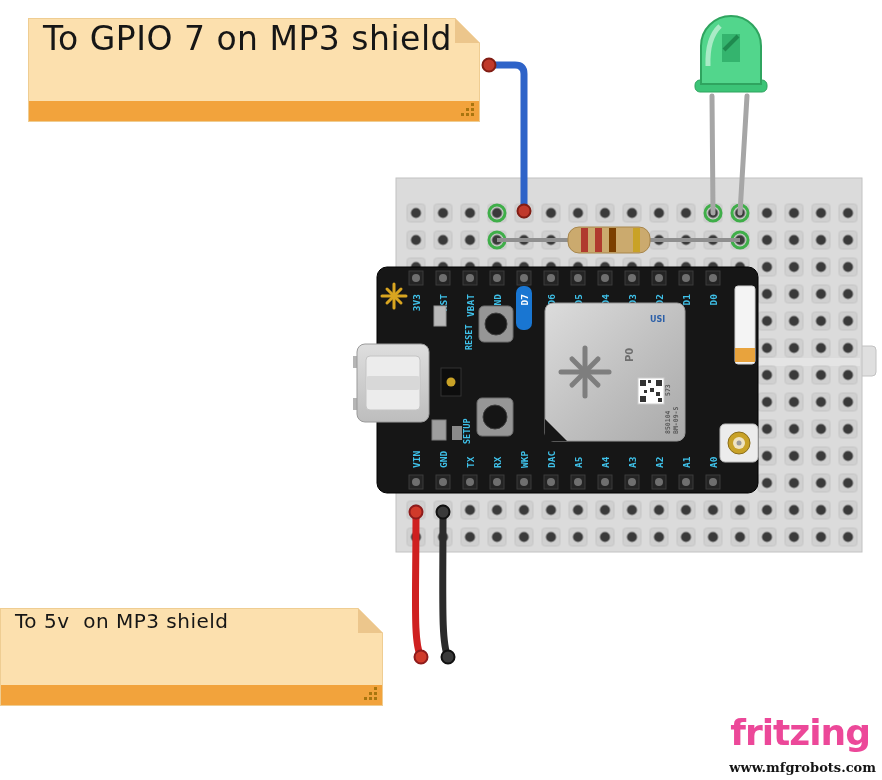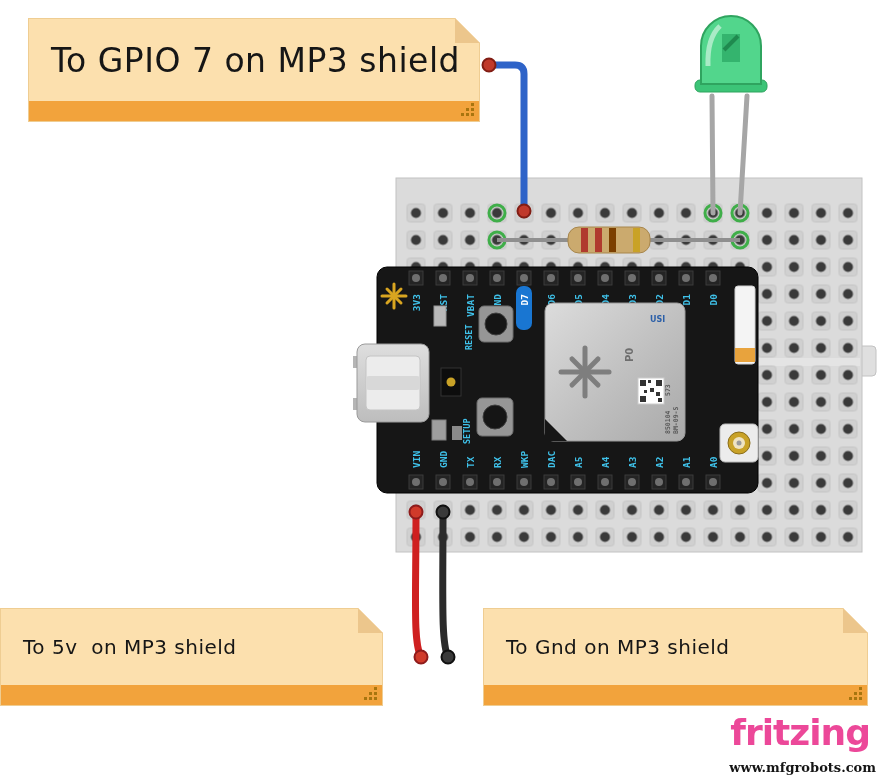--- a/index.html
+++ b/index.html
@@ -3,21 +3,21 @@
 <meta charset="utf-8">
 <style>
   html,body{margin:0;padding:0}
   body{width:882px;height:780px;position:relative;background:#ffffff;overflow:hidden;
        font-family:"DejaVu Sans","Liberation Sans",sans-serif}
   .stage{position:absolute;inset:0}
   svg{position:absolute;left:0;top:0}
 
   
   .note{position:absolute;background:#FCE0AE;border:1px solid #EFCD92;box-sizing:border-box}
-  .note-body{position:absolute;left:0;right:0;top:0;bottom:20px;display:flex;align-items:center;padding-left:22px}
+  .note-body{position:absolute;left:0;right:0;top:0;bottom:20px;display:flex;align-items:flex-start;padding-left:14px}
   .note-text{font-size:33px;color:#161616;white-space:pre;letter-spacing:.5px}
   .note.small .note-text{font-size:20px}
   .note-bar{position:absolute;left:0;right:0;bottom:0;height:20px;background:#F2A33C}
   .fold-white{position:absolute;top:-1px;right:-1px;width:0;height:0;
       border-top:25px solid #ffffff;border-left:25px solid transparent}
   .fold-flap{position:absolute;top:-1px;right:-1px;width:0;height:0;
       border-bottom:25px solid #ECC68C;border-right:25px solid transparent}
   .grip{position:absolute;right:5px;bottom:5px;width:3px;height:3px;background:#A8750F;
       box-shadow:-5px 0 0 #A8750F,-10px 0 0 #A8750F,0 -5px 0 #A8750F,-5px -5px 0 #A8750F,0 -10px 0 #A8750F}
 
@@ -253,26 +253,17 @@
 <div class="note small" style="left:0px;top:608px;width:383px;height:98px">
   <div class="fold-white"></div>
   <div class="fold-flap"></div>
   <div class="note-body">
     <span class="note-text">To 5v  on MP3 shield</span>
   </div>
   <div class="note-bar"></div>
   <div class="grip"></div>
 </div>
 
-<div class="note small" style="left:483px;top:608px;width:385px;height:98px">
-  <div class="fold-white"></div>
-  <div class="fold-flap"></div>
-  <div class="note-body">
-    <span class="note-text">To Gnd on MP3 shield</span>
-  </div>
-  <div class="note-bar"></div>
-  <div class="grip"></div>
-</div>
 
 <div class="fritzing">fritzing</div>
 <div class="credit">www.mfgrobots.com</div>
 
 </div>
 
 </body></html>

